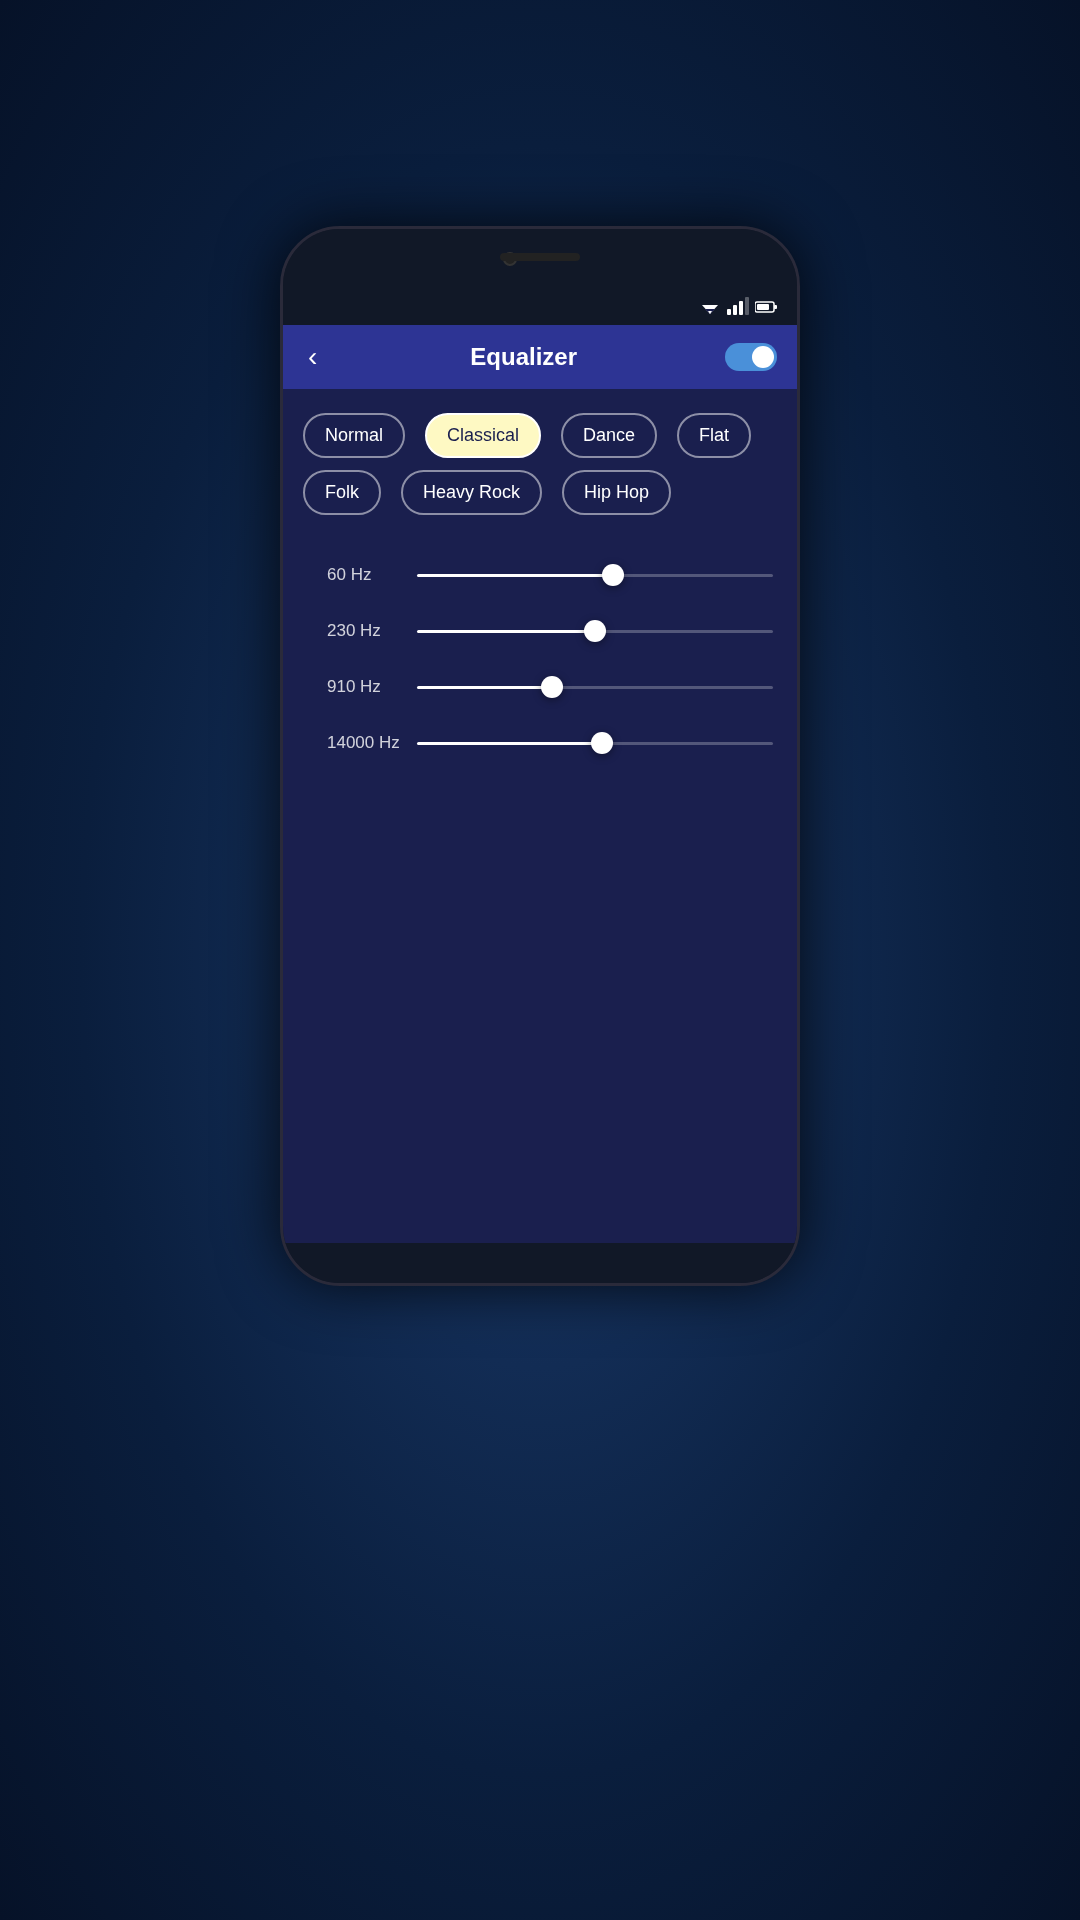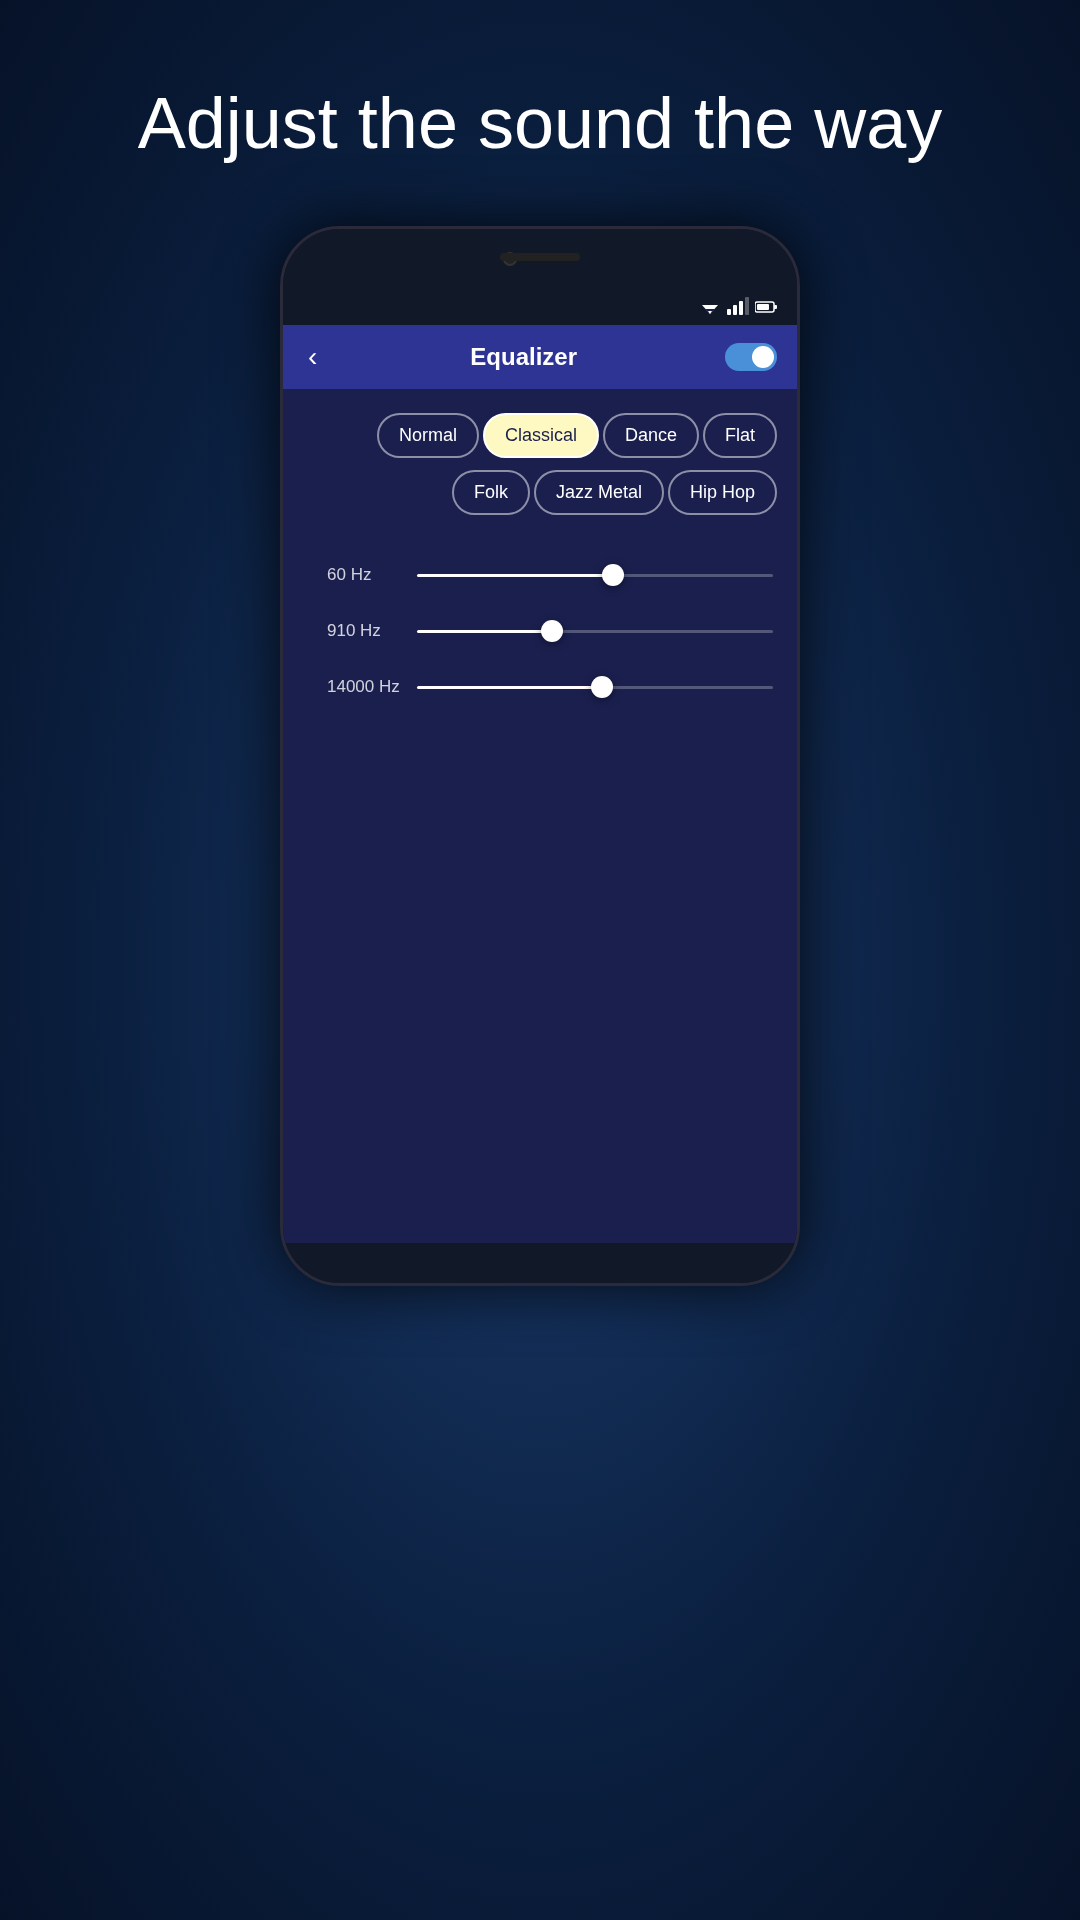--- a/index.html
+++ b/index.html
@@ -156,22 +156,22 @@
     }
 
     
     .presets-container {
       padding: 24px 20px 16px;
       flex-shrink: 0;
     }
 
     .presets-row {
       display: flex;
-      justify-content: flex-end;
-      gap: 4px;
+      justify-content: flex-start;
+      gap: 20px;
       margin-bottom: 12px;
       flex-wrap: nowrap;
     }
 
     .preset-btn {
       color: white;
       border: 2px solid rgba(255,255,255,0.5);
       border-radius: 30px;
       padding: 10px 20px;
       font-size: 18px;
@@ -245,21 +245,21 @@
     .phone-bottom {
       height: 40px;
       background: #111827;
       flex-shrink: 0;
     }
   </style>
 </head>
 <body>
 
 <div class="headline">
-  <span>Adjust the sound the way</span><br>
+  <br>
 </div>
 
 <div class="phone-frame">
 
   <div class="phone-top-bar">
     <div class="speaker-grill"></div>
     <div class="camera"></div>
   </div>
 
   <div class="status-bar">
@@ -298,37 +298,45 @@
 
       <div class="presets-row">
         <button class="preset-btn">Normal</button>
         <button class="preset-btn active">Classical</button>
         <button class="preset-btn">Dance</button>
         <button class="preset-btn">Flat</button>
       </div>
 
       <div class="presets-row">
         <button class="preset-btn">Folk</button>
-        <button class="preset-btn">Jazz Metal</button>
+        <button class="preset-btn">Heavy Rock</button>
         <button class="preset-btn">Hip Hop</button>
       </div>
 
     </div>
 
     <div class="sliders-container">
 
       <div class="slider-row">
         <span class="slider-label">60 Hz</span>
         <div class="slider-track-container">
           <div class="slider-track-filled" style="width: 55%;"></div>
           <div class="slider-track-empty" style="width: 45%;"></div>
           <div class="slider-thumb" style="left: 55%;"></div>
         </div>
       </div>
 
+      <div class="slider-row">
+        <span class="slider-label">230 Hz</span>
+        <div class="slider-track-container">
+          <div class="slider-track-filled" style="width: 50%;"></div>
+          <div class="slider-track-empty" style="width: 50%;"></div>
+          <div class="slider-thumb" style="left: 50%;"></div>
+        </div>
+      </div>
 
       <div class="slider-row">
         <span class="slider-label">910 Hz</span>
         <div class="slider-track-container">
           <div class="slider-track-filled" style="width: 38%;"></div>
           <div class="slider-track-empty" style="width: 62%;"></div>
           <div class="slider-thumb" style="left: 38%;"></div>
         </div>
       </div>
 

